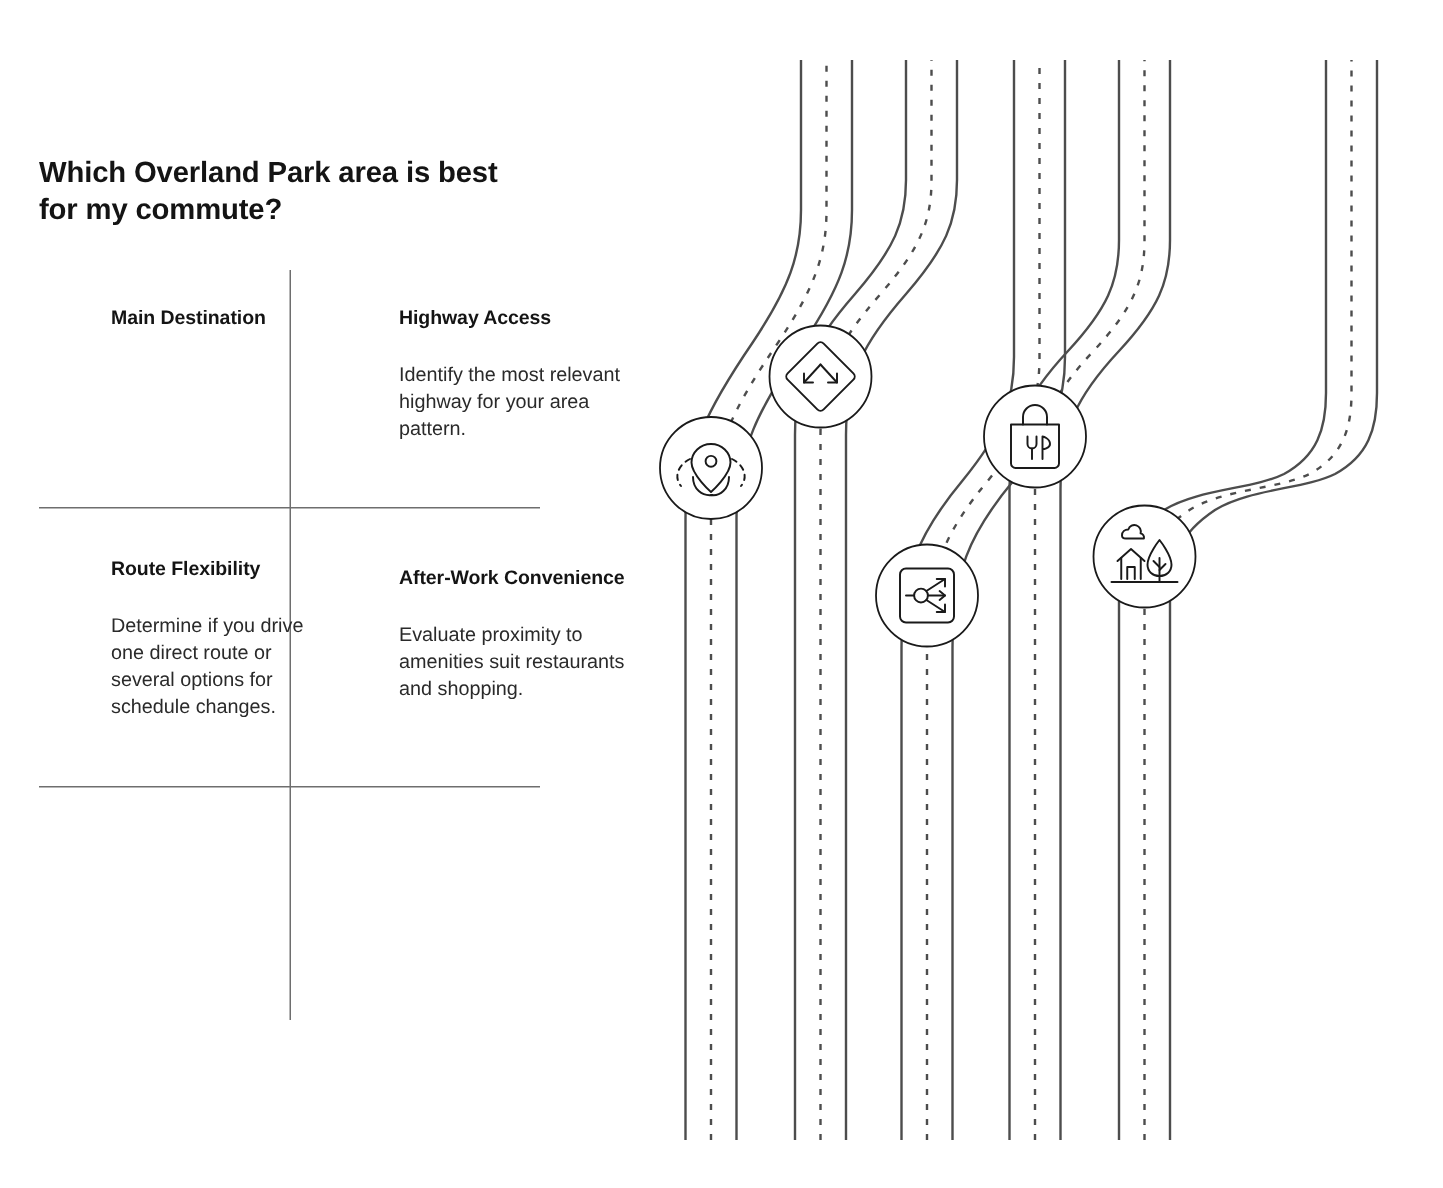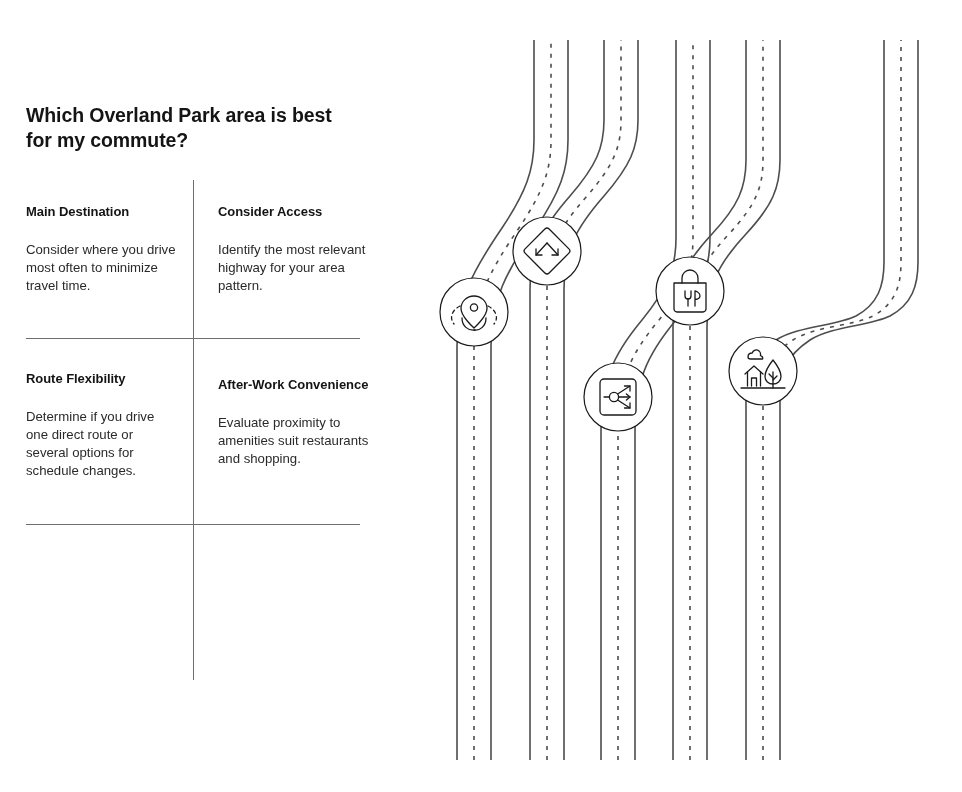--- a/index.html
+++ b/index.html
@@ -38,20 +38,21 @@
     font-size: 19.5px;
     font-weight: bold;
     line-height: 1.28;
     letter-spacing: -0.1px;
     color: #141414;
   }
 
   .grid-cell {
     position: absolute;
     width: 152px;
+    margin-left: 48px;
   }
   .cell-title {
     font-size: 13px;
     font-weight: bold;
     line-height: 1.35;
     color: #141414;
     letter-spacing: -0.05px;
   }
   .cell-body {
     font-size: 13.2px;
@@ -101,25 +102,24 @@
   <div id="left-panel">
 
     <div id="page-title">Which Overland Park area is best for my commute?</div>
 
     <div class="divider-v" id="divider-col"></div>
     <div class="divider-h" id="divider-row1"></div>
     <div class="divider-h" id="divider-row2"></div>
 
     <div class="grid-cell" id="cell-main-destination">
       <div class="cell-title">Main Destination</div>
-      <div class="cell-body">Consider where you drive most often to minimize travel time.</div>
     </div>
 
     <div class="grid-cell" id="cell-highway-access">
-      <div class="cell-title">Consider Access</div>
+      <div class="cell-title">Highway Access</div>
       <div class="cell-body">Identify the most relevant highway for your area pattern.</div>
     </div>
 
     <div class="grid-cell" id="cell-route-flexibility">
       <div class="cell-title">Route Flexibility</div>
       <div class="cell-body">Determine if you drive one direct route or several options for schedule changes.</div>
     </div>
 
     <div class="grid-cell" id="cell-after-work">
       <div class="cell-title">After-Work Convenience</div>

